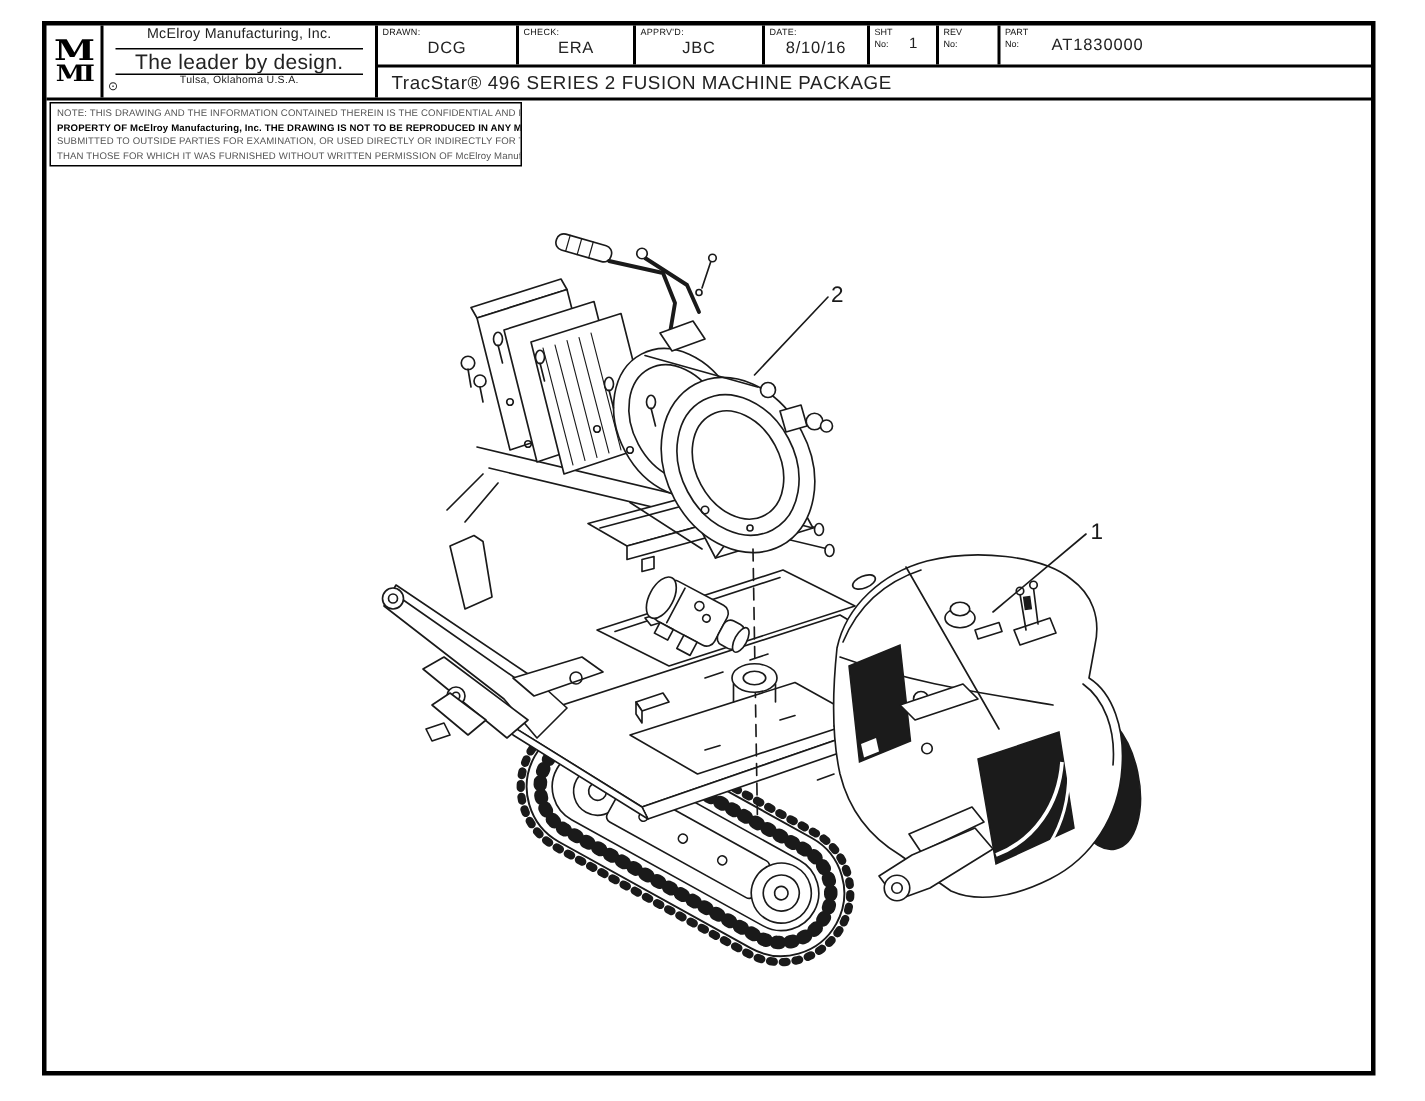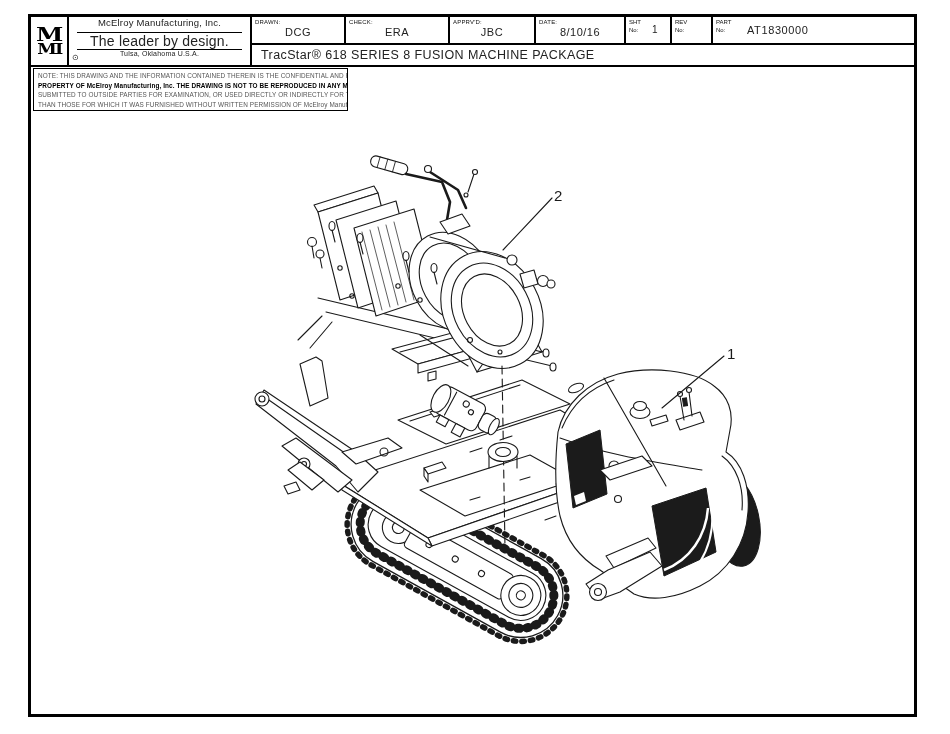--- a/index.html
+++ b/index.html
@@ -25,21 +25,21 @@
   .fields{flex:1;display:flex;flex-direction:column;}
   .frow{display:flex;height:28px;box-sizing:border-box;border-bottom:2px solid #000;}
   .fcell{position:relative;border-right:2px solid #000;box-sizing:border-box;}
   .fcell.last{border-right:none;}
   .flabel{position:absolute;top:2px;left:3px;font-size:6px;letter-spacing:.2px;color:#111;}
   .flabel2{position:absolute;top:2px;left:3px;font-size:6px;line-height:1.25;color:#111;}
   .fvalue{position:absolute;left:0;right:0;top:9px;text-align:center;font-size:11px;
           letter-spacing:.5px;color:#222;}
   .no-value{position:absolute;left:26px;top:7px;font-size:10px;color:#222;}
   .part-value{position:absolute;left:34px;top:7px;font-size:11px;letter-spacing:.6px;color:#222;}
-  .w-drawn{width:94px}.w-check{width:104px}.w-apprvd{width:86px}.w-date{width:90px}
+  .w-drawn{width:94px}.w-check{width:78px}.w-apprvd{width:86px}.w-date{width:70px}
   .w-sht{width:46px}.w-rev{width:41px}.w-part{flex:1}
   .trow{flex:1;display:flex;align-items:center;padding-left:9px;font-size:12.5px;
         letter-spacing:.4px;color:#222;}
   
   .note{position:absolute;left:2px;top:51px;width:315px;height:43px;border:1.5px solid #000;
         box-sizing:border-box;padding:2px 4px;font-size:6.4px;line-height:1.52;color:#555;
         letter-spacing:.1px;white-space:nowrap;overflow:hidden;}
   .note .nline{display:block;}
   .note .bold{font-weight:bold;color:#000;}
   
@@ -106,21 +106,21 @@
           </div>
           <div class="fcell w-part last">
             <span class="flabel2">
               <span>PART</span><br>
               <span>No:</span>
             </span>
             <span class="part-value">AT1830000</span>
           </div>
         </div>
         <div class="trow">
-          <span>TracStar® 618 SERIES 8 FUSION MACHINE PACKAGE</span>
+          <span>TracStar® 496 SERIES 2 FUSION MACHINE PACKAGE</span>
         </div>
       </div>
     </div>
 
     <div class="note">
       <span class="nline">NOTE: THIS DRAWING AND THE INFORMATION CONTAINED THEREIN IS THE CONFIDENTIAL AND PROPRIETARY</span>
       <span class="nline bold">PROPERTY OF McElroy Manufacturing, Inc. THE DRAWING IS NOT TO BE REPRODUCED IN ANY MANNER,</span>
       <span class="nline">SUBMITTED TO OUTSIDE PARTIES FOR EXAMINATION, OR USED DIRECTLY OR INDIRECTLY FOR THE PURPOSES OTHER</span>
       <span class="nline">THAN THOSE FOR WHICH IT WAS FURNISHED WITHOUT WRITTEN PERMISSION OF McElroy Manufacturing, Inc.</span>
     </div>

